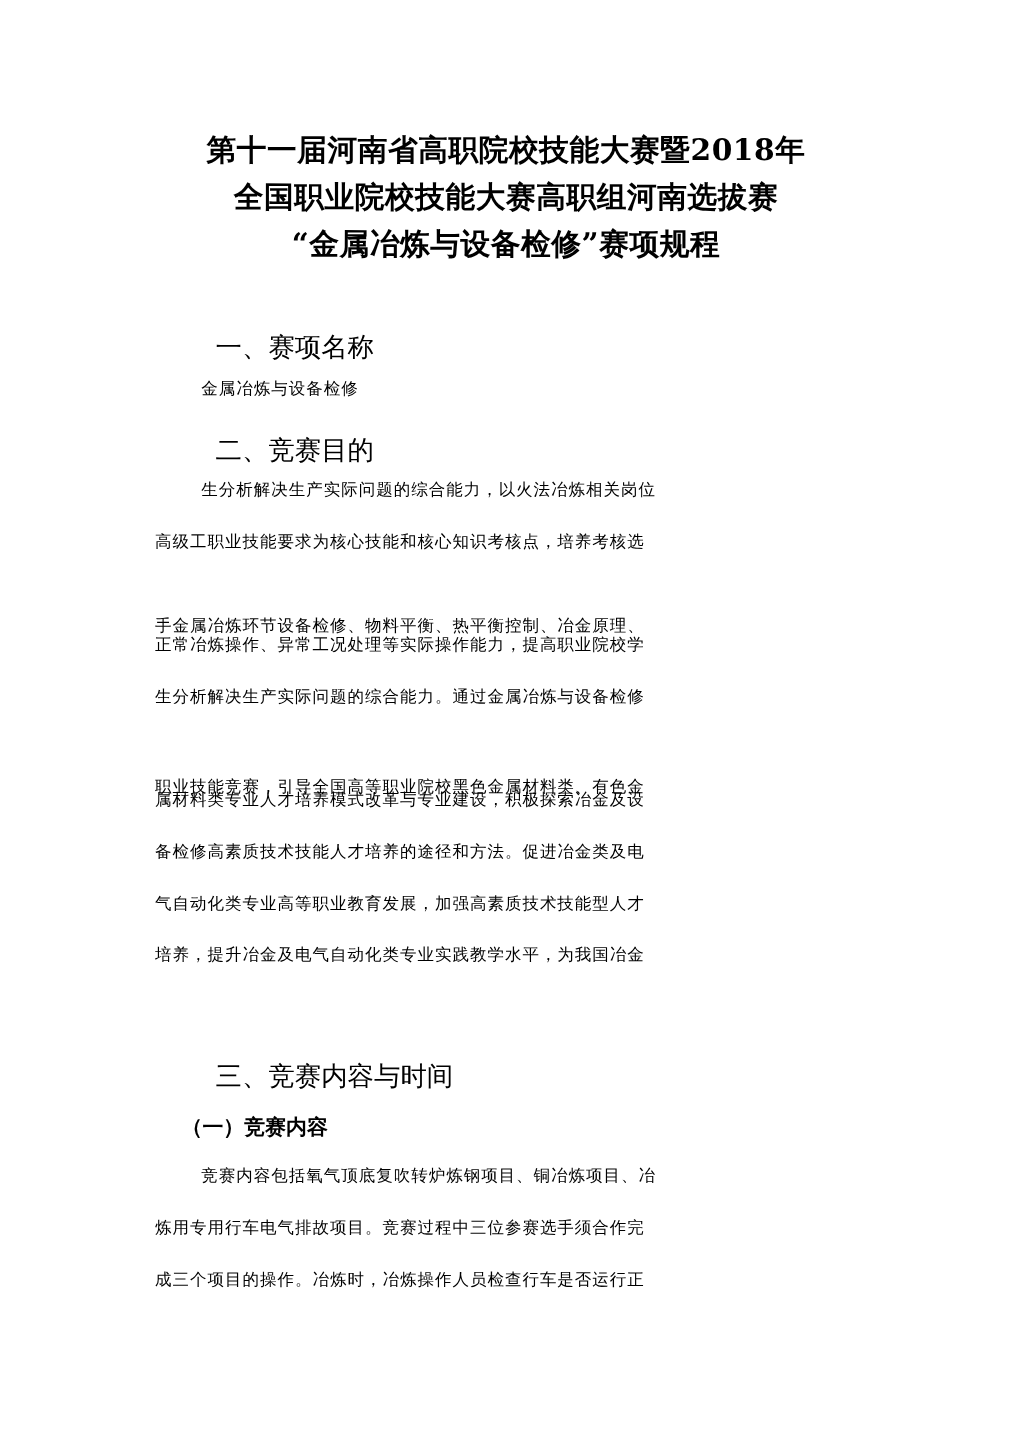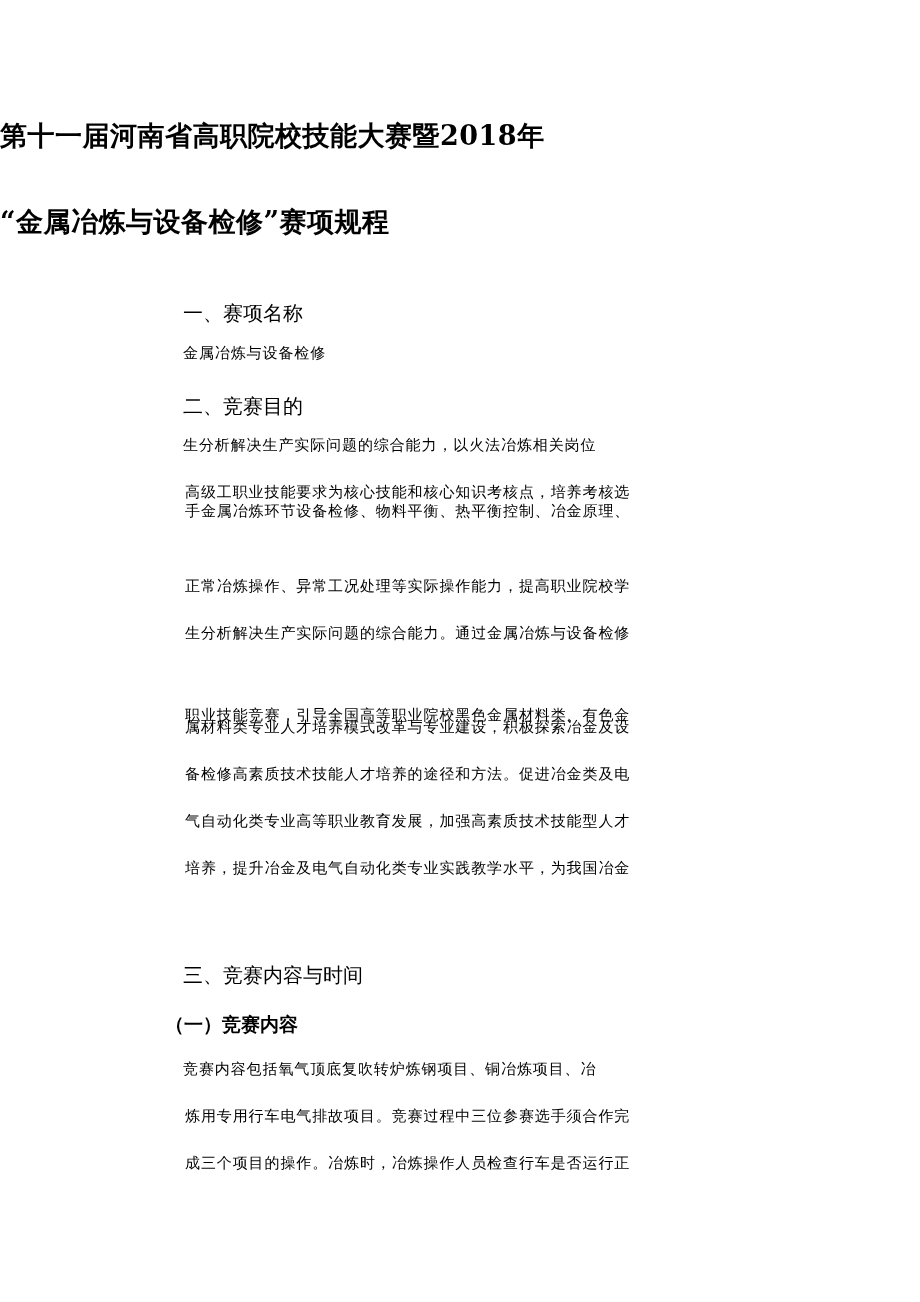--- a/index.html
+++ b/index.html
@@ -1,43 +1,44 @@
 <!DOCTYPE html>
 <html><head>
 <meta charset="utf-8">
 <style>
   html, body { margin: 0; padding: 0; background: #ffffff; }
   body { width: 920px; height: 1302px; position: relative; overflow: hidden; color: #000; }
   .page { position: absolute; left: 0; top: 0; width: 920px; height: 1302px; }
-  .title { position: absolute; left: 0; width: 920px; text-align: left;
+  .title { position: absolute; left: 0; width: 920px; text-align: center;
     font-family: "DejaVu Serif", "Liberation Serif", serif; font-weight: bold;
     font-size: 27px; letter-spacing: 0.5px; white-space: nowrap; }
-  .h1 { position: absolute; left: 183px; font-family: Liberation Mono, monospace;
-    font-size: 20px; white-space: nowrap; }
+  .h1 { position: absolute; left: 196px; font-family: Liberation Mono, monospace;
+    font-size: 24px; white-space: nowrap; }
   .h2 { position: absolute; left: 165px; font-family: "DejaVu Sans", "Liberation Sans", sans-serif;
     font-weight: bold; font-size: 19px; white-space: nowrap; }
   .line { position: absolute; font-family: "DejaVu Serif", "Liberation Serif", serif;
     font-size: 15px; white-space: nowrap; letter-spacing: 0.9px; }
-  .l0 { left: 141px; margin-left: 44px; }
+  .l0 { left: 141px; }
   .ind { left: 183px; }
 </style>
 </head>
 <body>
 
 <div class="page">
   <div class="title" style="top:118px">第十一届河南省高职院校技能大赛暨2018年</div>
+  <div class="title" style="top:161px">全国职业院校技能大赛高职组河南选拔赛</div>
   <div class="title" style="top:204px">“金属冶炼与设备检修”赛项规程</div>
 
   <div class="h1" style="top:300px">一、赛项名称</div>
   <div class="line ind" style="top:344px">金属冶炼与设备检修</div>
 
   <div class="h1" style="top:393px">二、竞赛目的</div>
   <div class="line ind" style="top:436px">生分析解决生产实际问题的综合能力，以火法冶炼相关岗位</div>
   <div class="line l0" style="top:483px">高级工职业技能要求为核心技能和核心知识考核点，培养考核选</div>
-  <div class="line l0" style="top:502px">手金属冶炼环节设备检修、物料平衡、热平衡控制、冶金原理、</div>
+  <div class="line l0" style="top:560px">手金属冶炼环节设备检修、物料平衡、热平衡控制、冶金原理、</div>
   <div class="line l0" style="top:577px">正常冶炼操作、异常工况处理等实际操作能力，提高职业院校学</div>
   <div class="line l0" style="top:624px">生分析解决生产实际问题的综合能力。通过金属冶炼与设备检修</div>
   <div class="line l0" style="top:706px">职业技能竞赛，引导全国高等职业院校黑色金属材料类、有色金</div>
   <div class="line l0" style="top:718px">属材料类专业人才培养模式改革与专业建设，积极探索冶金及设</div>
   <div class="line l0" style="top:765px">备检修高素质技术技能人才培养的途径和方法。促进冶金类及电</div>
   <div class="line l0" style="top:812px">气自动化类专业高等职业教育发展，加强高素质技术技能型人才</div>
   <div class="line l0" style="top:859px">培养，提升冶金及电气自动化类专业实践教学水平，为我国冶金</div>
 
   <div class="h1" style="top:962px">三、竞赛内容与时间</div>
   <div class="h2" style="top:1012px">（一）竞赛内容</div>

